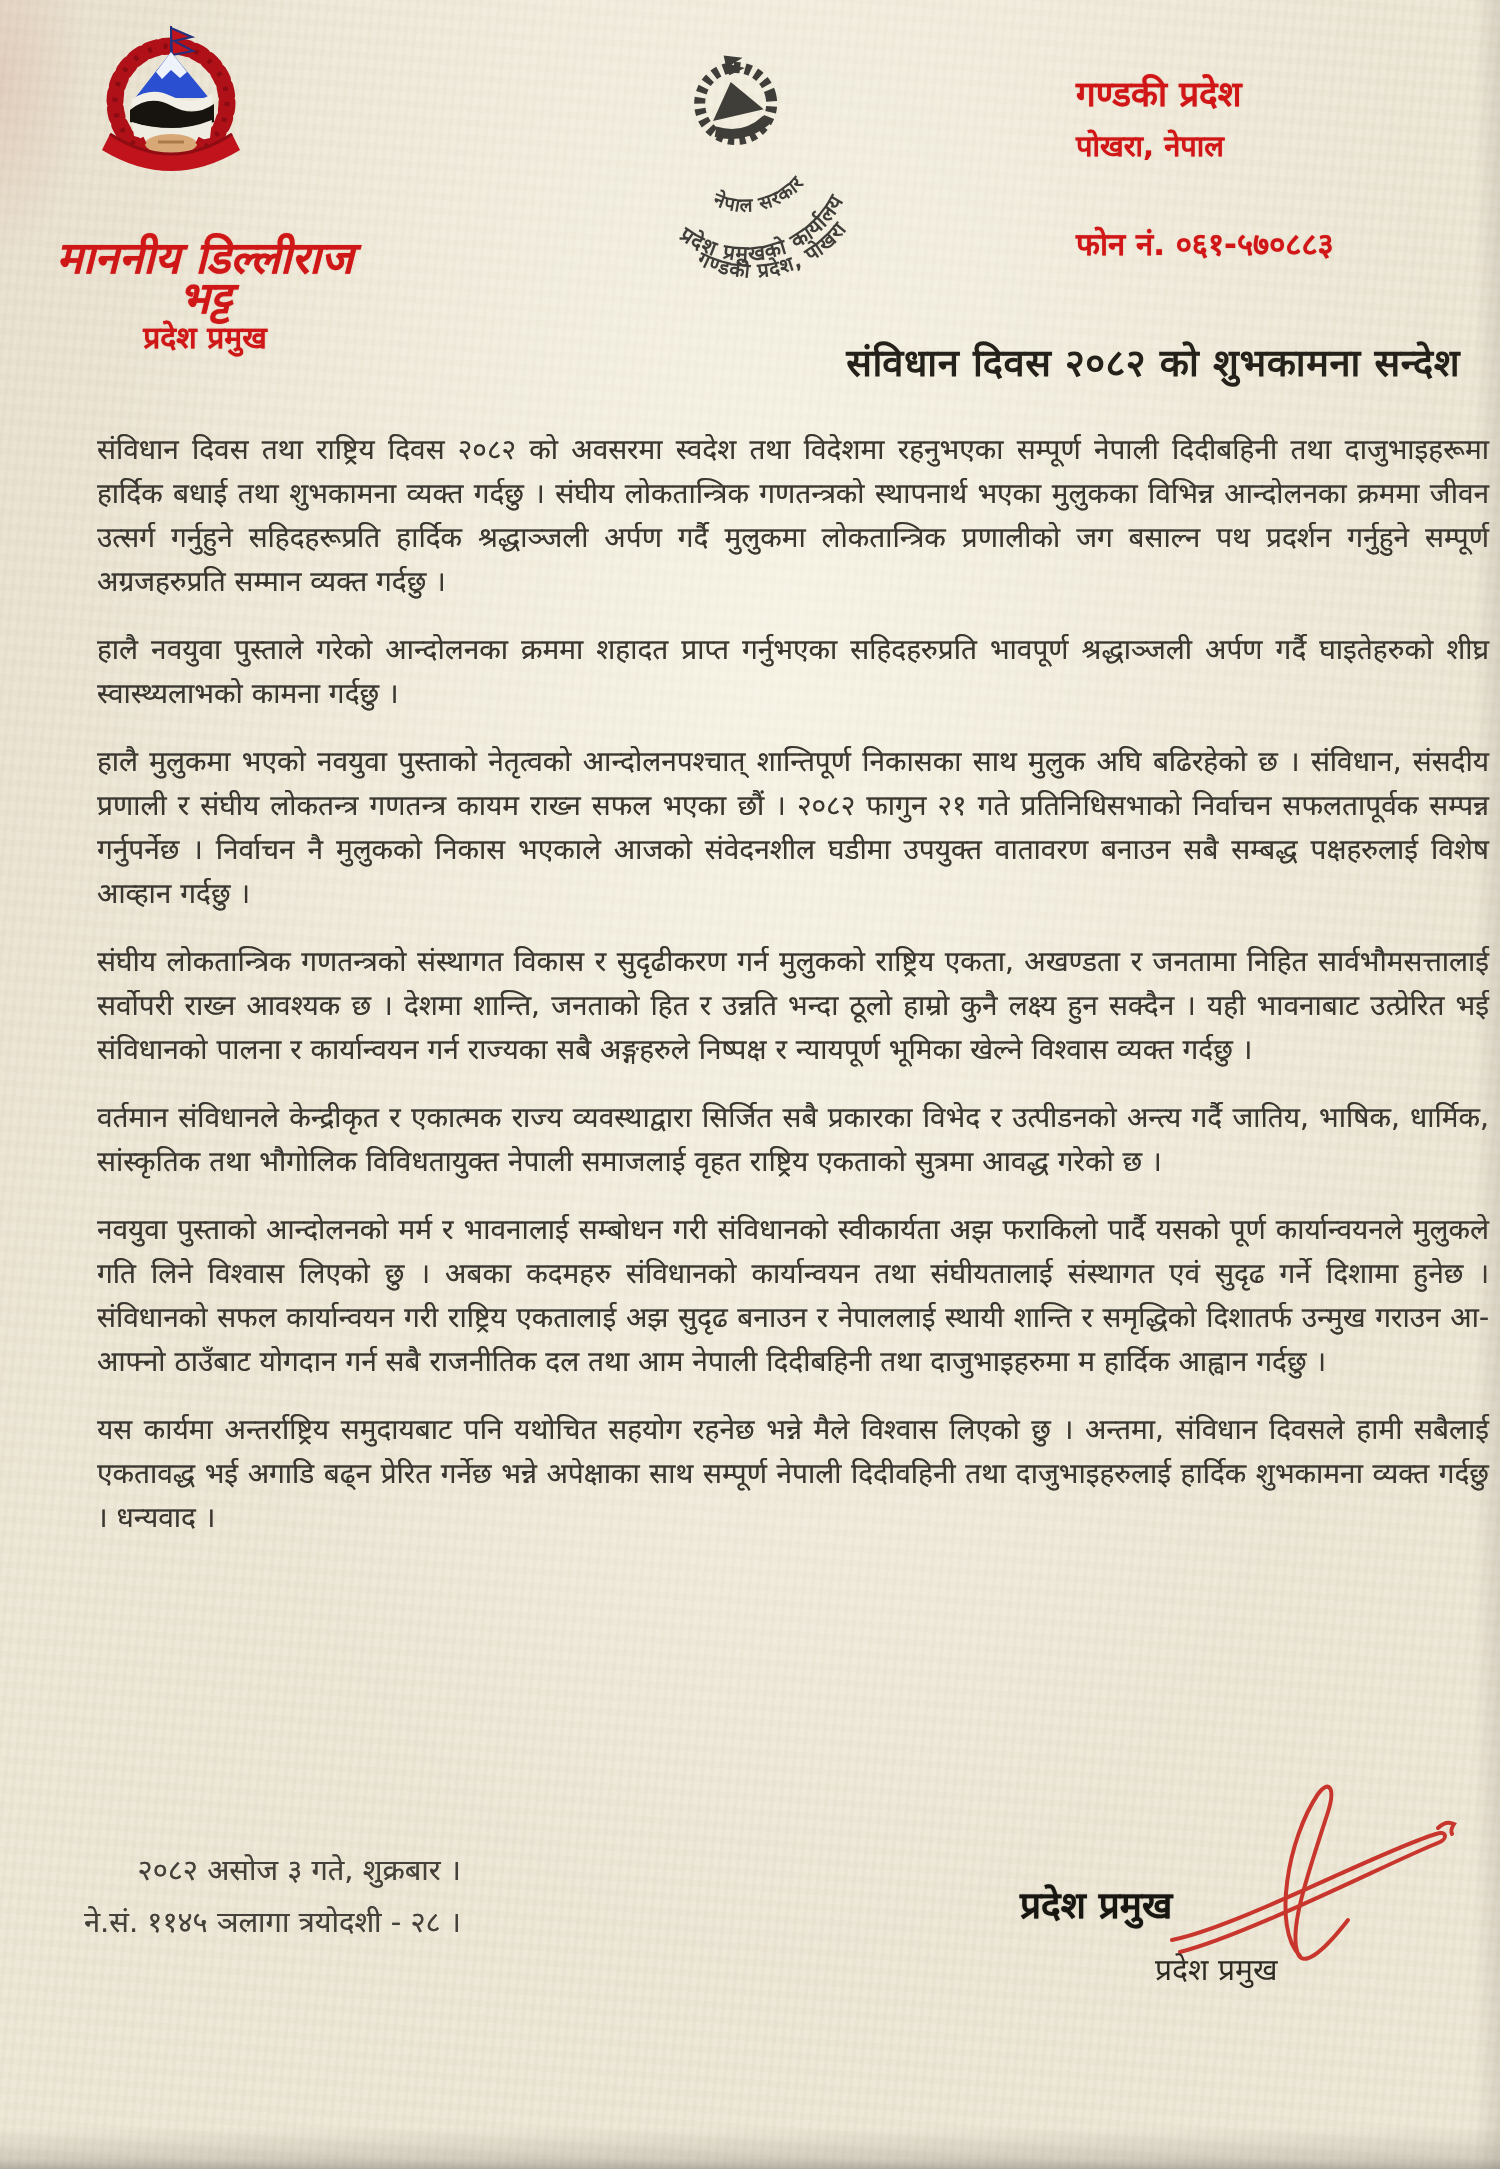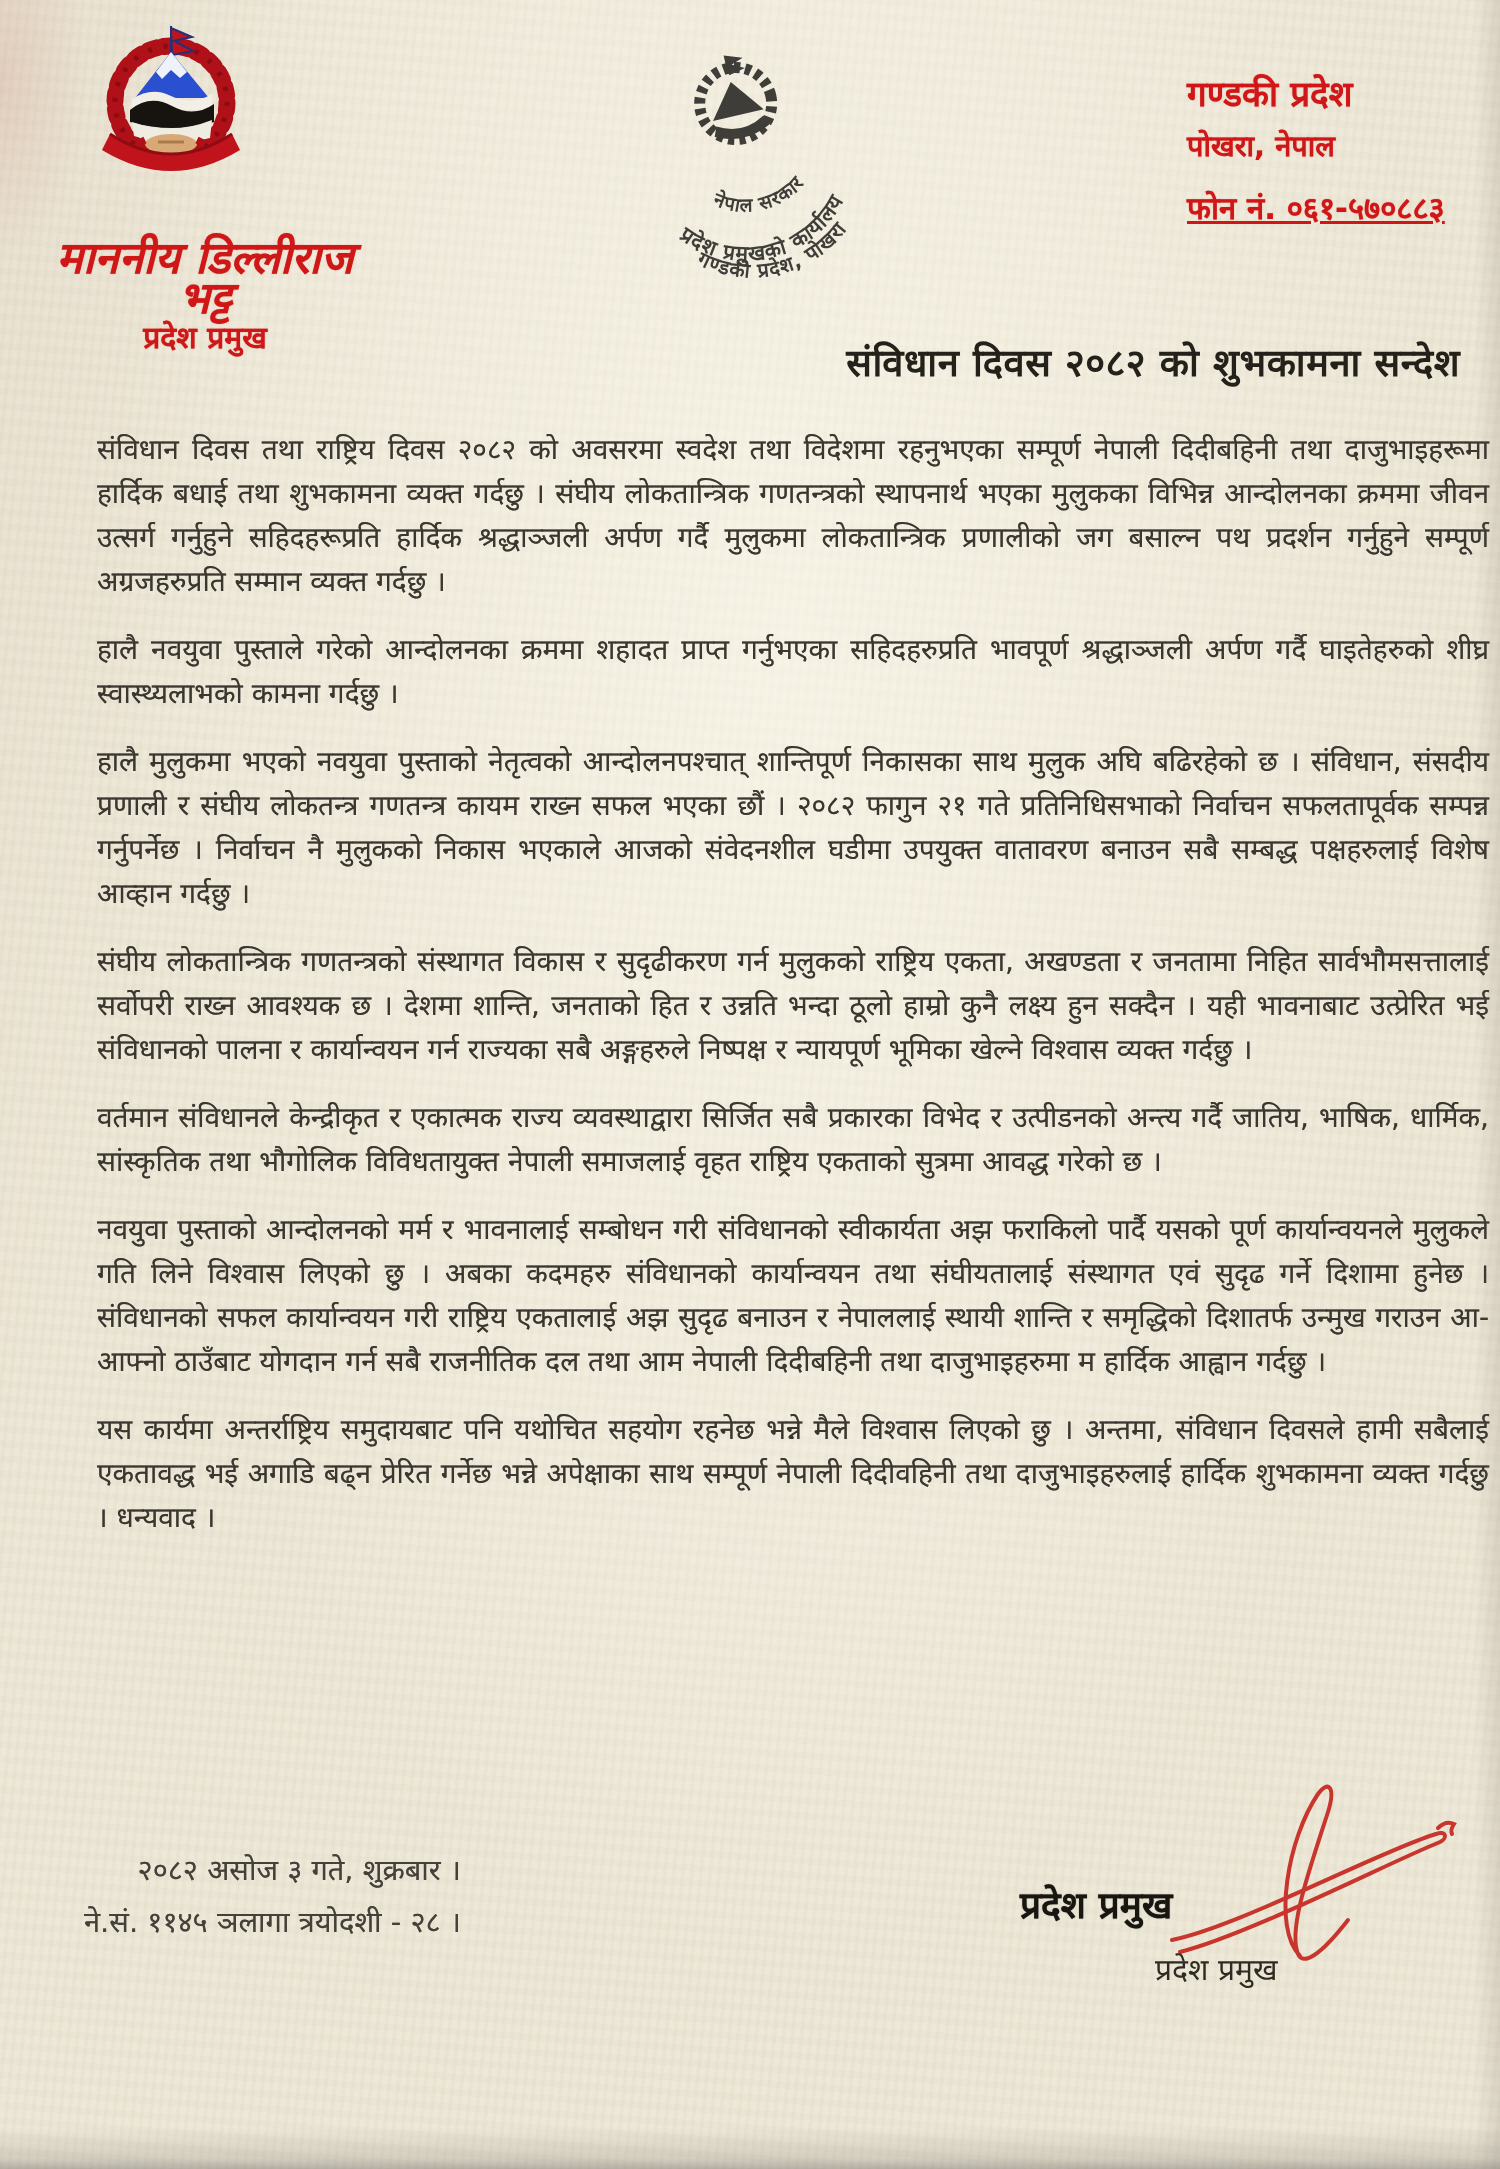--- a/index.html
+++ b/index.html
@@ -21,25 +21,25 @@
   .smudge-tl{position:absolute;left:0;top:0;width:90px;height:260px;
     background:radial-gradient(ellipse at 0% 30%, rgba(196,120,110,0.18), rgba(196,120,110,0) 70%);}
 
   .emblem{position:absolute;left:92px;top:22px;}
   .officer{position:absolute;left:40px;top:238px;width:330px;text-align:center;color:#cf1717;font-weight:bold;}
   .officer .name{font-size:44px;line-height:40px;text-shadow:0 0 1px rgba(207,23,23,.65);font-style:italic;}
   .officer .post{font-size:30px;line-height:40px;text-shadow:0 0 1px rgba(207,23,23,.65);}
 
   .seal{position:absolute;left:585px;top:30px;opacity:.92;}
 
-  .addr{position:absolute;left:1187px;top:72px;color:#d01616;font-weight:bold;
+  .addr{position:absolute;left:1076px;top:72px;color:#d01616;font-weight:bold;
     text-shadow:0 0 1px rgba(208,22,22,.6);}
   .addr .l1{font-size:35px;line-height:44px;}
   .addr .l2{font-size:29px;line-height:44px;margin-top:8px;}
-  .addr .l3{font-size:31px;line-height:44px;margin-top:18px;text-decoration:underline;}
+  .addr .l3{font-size:31px;line-height:44px;margin-top:54px;}
 
   .title{position:absolute;left:0;right:40px;top:335px;text-align:right;
     font-size:38px;font-weight:bold;color:#232119;letter-spacing:.5px;}
 
   .body-text{position:absolute;left:57px;top:428px;width:1392px;
     font-size:28px;line-height:44px;text-align:justify;color:#3a3730;
     text-shadow:0 0 .6px rgba(45,42,35,.55);margin-left:40px;}
   .body-text p{margin:0 0 24px 0;}
 
   .dateblock{position:absolute;left:84px;top:1844px;font-size:29px;line-height:52px;color:#44413a;

